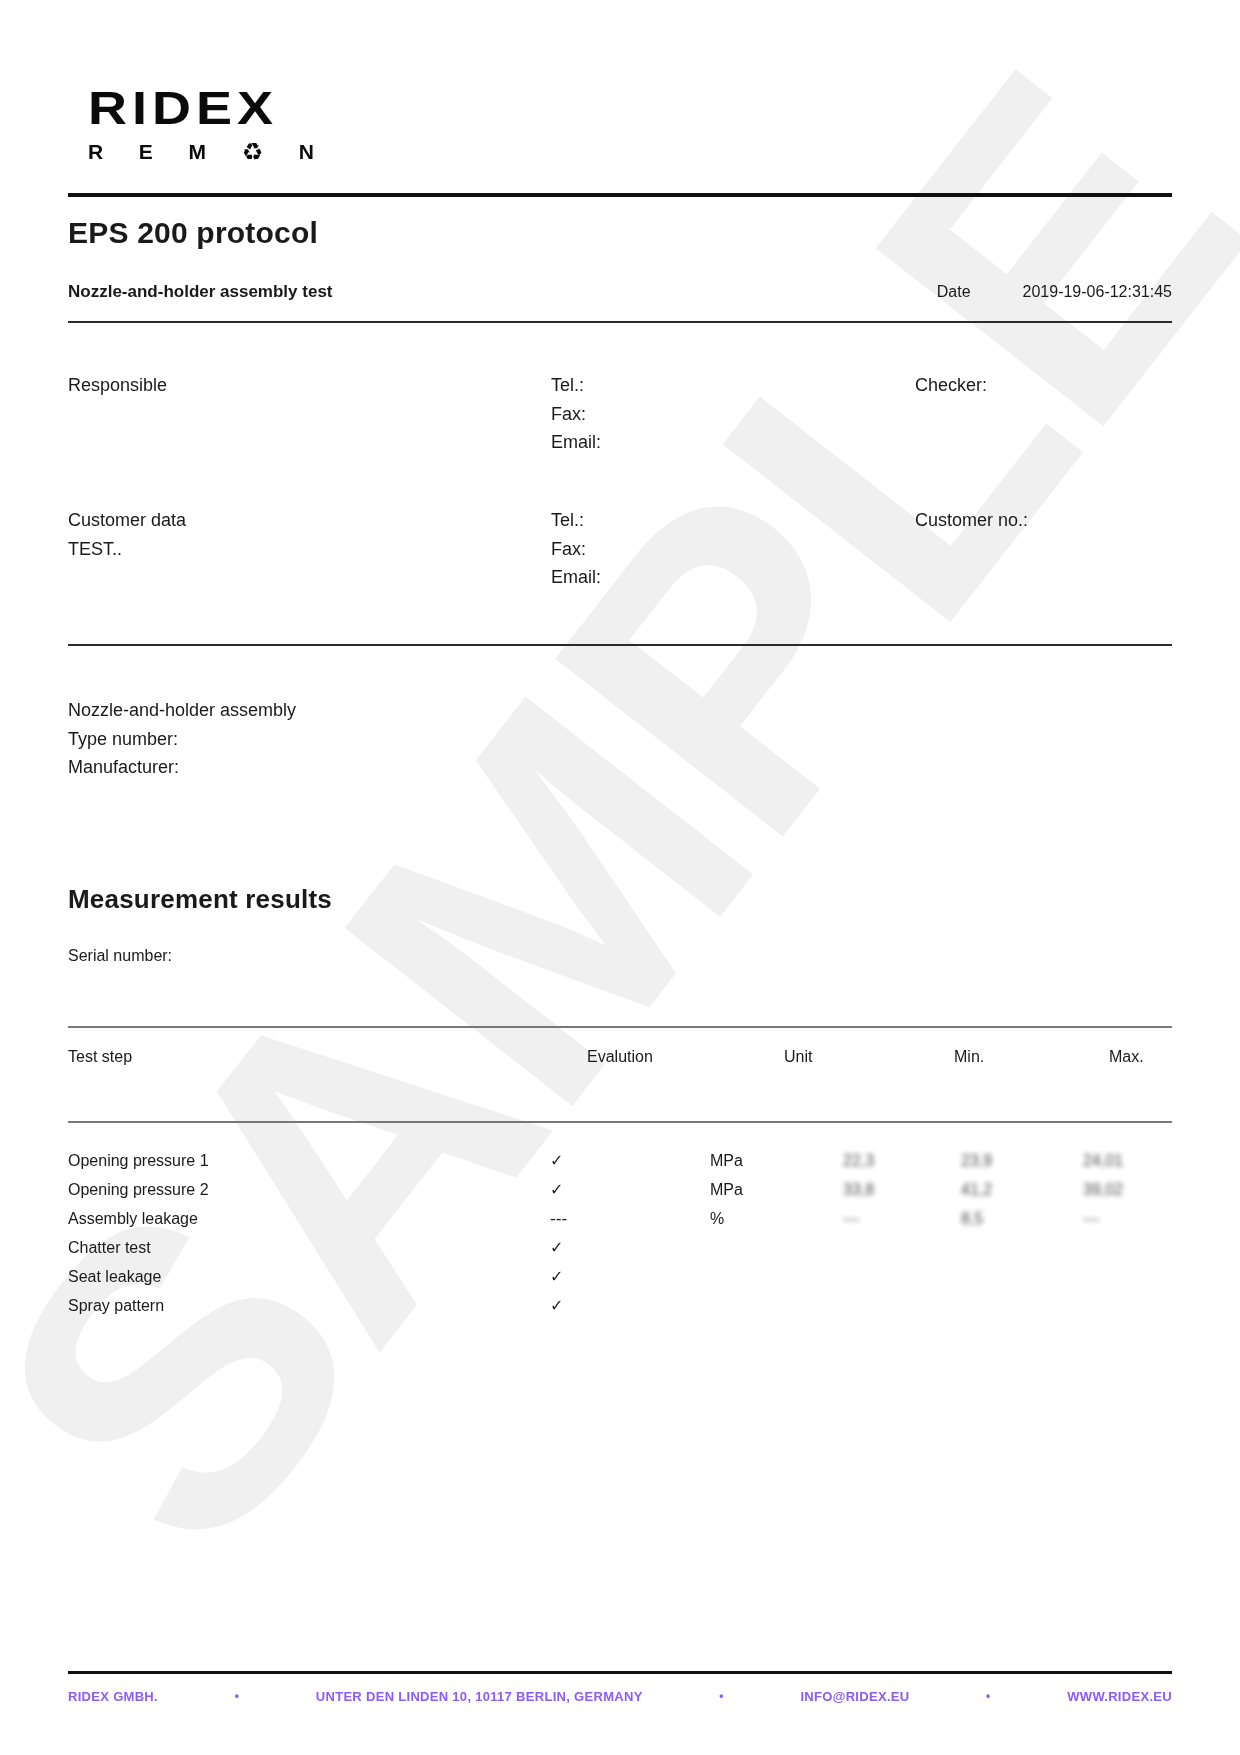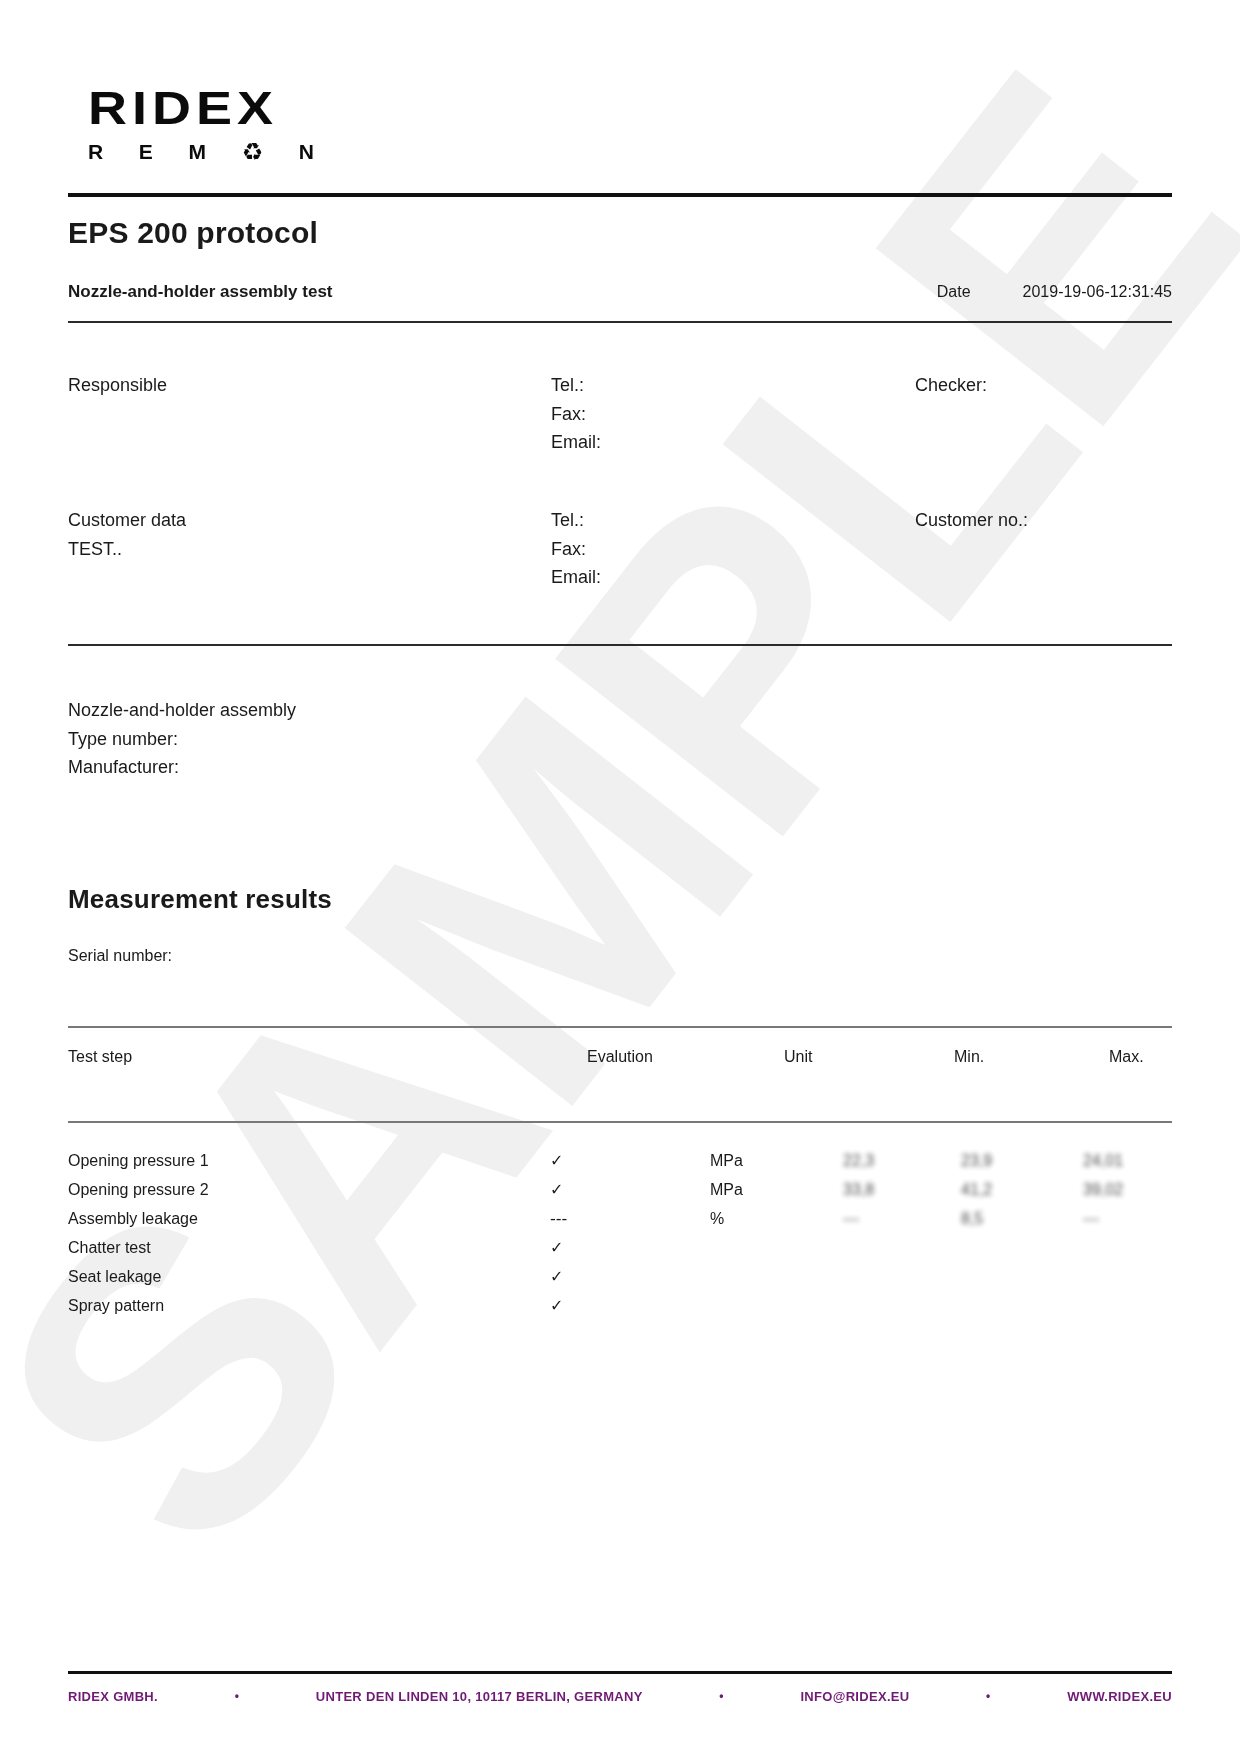--- a/index.html
+++ b/index.html
@@ -62,21 +62,21 @@
   .t-grid { display:grid; grid-template-columns:482px 160px 133px 118px 122px 1fr; font-size:16px; }
   .table-head { top:1048px;gap:37px; }
   .table-body { top:1146px; }
   .t-row { line-height:29px; }
   .eval { font-family:"DejaVu Sans", sans-serif; }
   .blur { filter:blur(2.6px); opacity:.8; }
 
   
   .footer-row {
     top:1689px; display:flex; justify-content:space-between; align-items:flex-start;
-    font-size:13px; font-weight:700; letter-spacing:.3px; color:#701a75;
+    font-size:13px; font-weight:700; letter-spacing:.3px; color:#8b5cf6;
   }
   .bullet { font-size:12px; }
 </style>
 </head>
 <body>
 
 <div class="page">
 
   <div class="watermark">SAMPLE</div>
 

